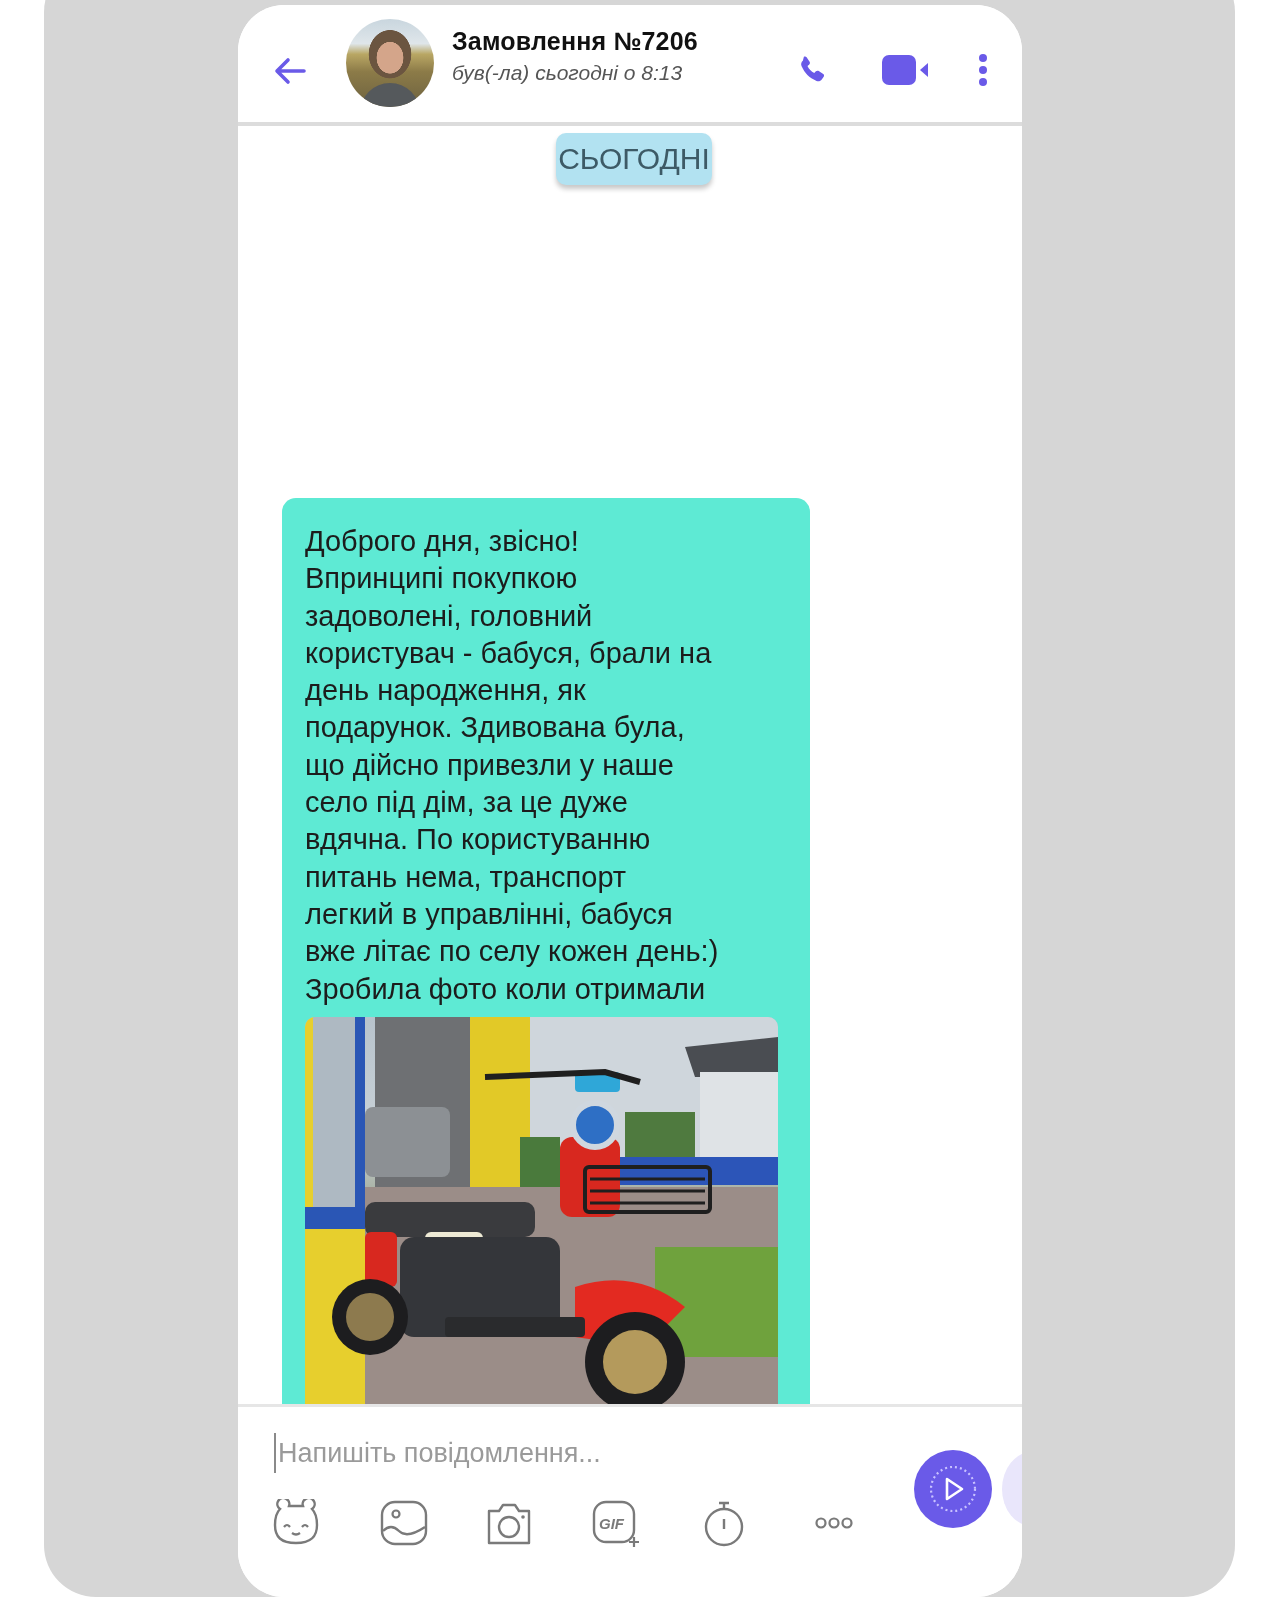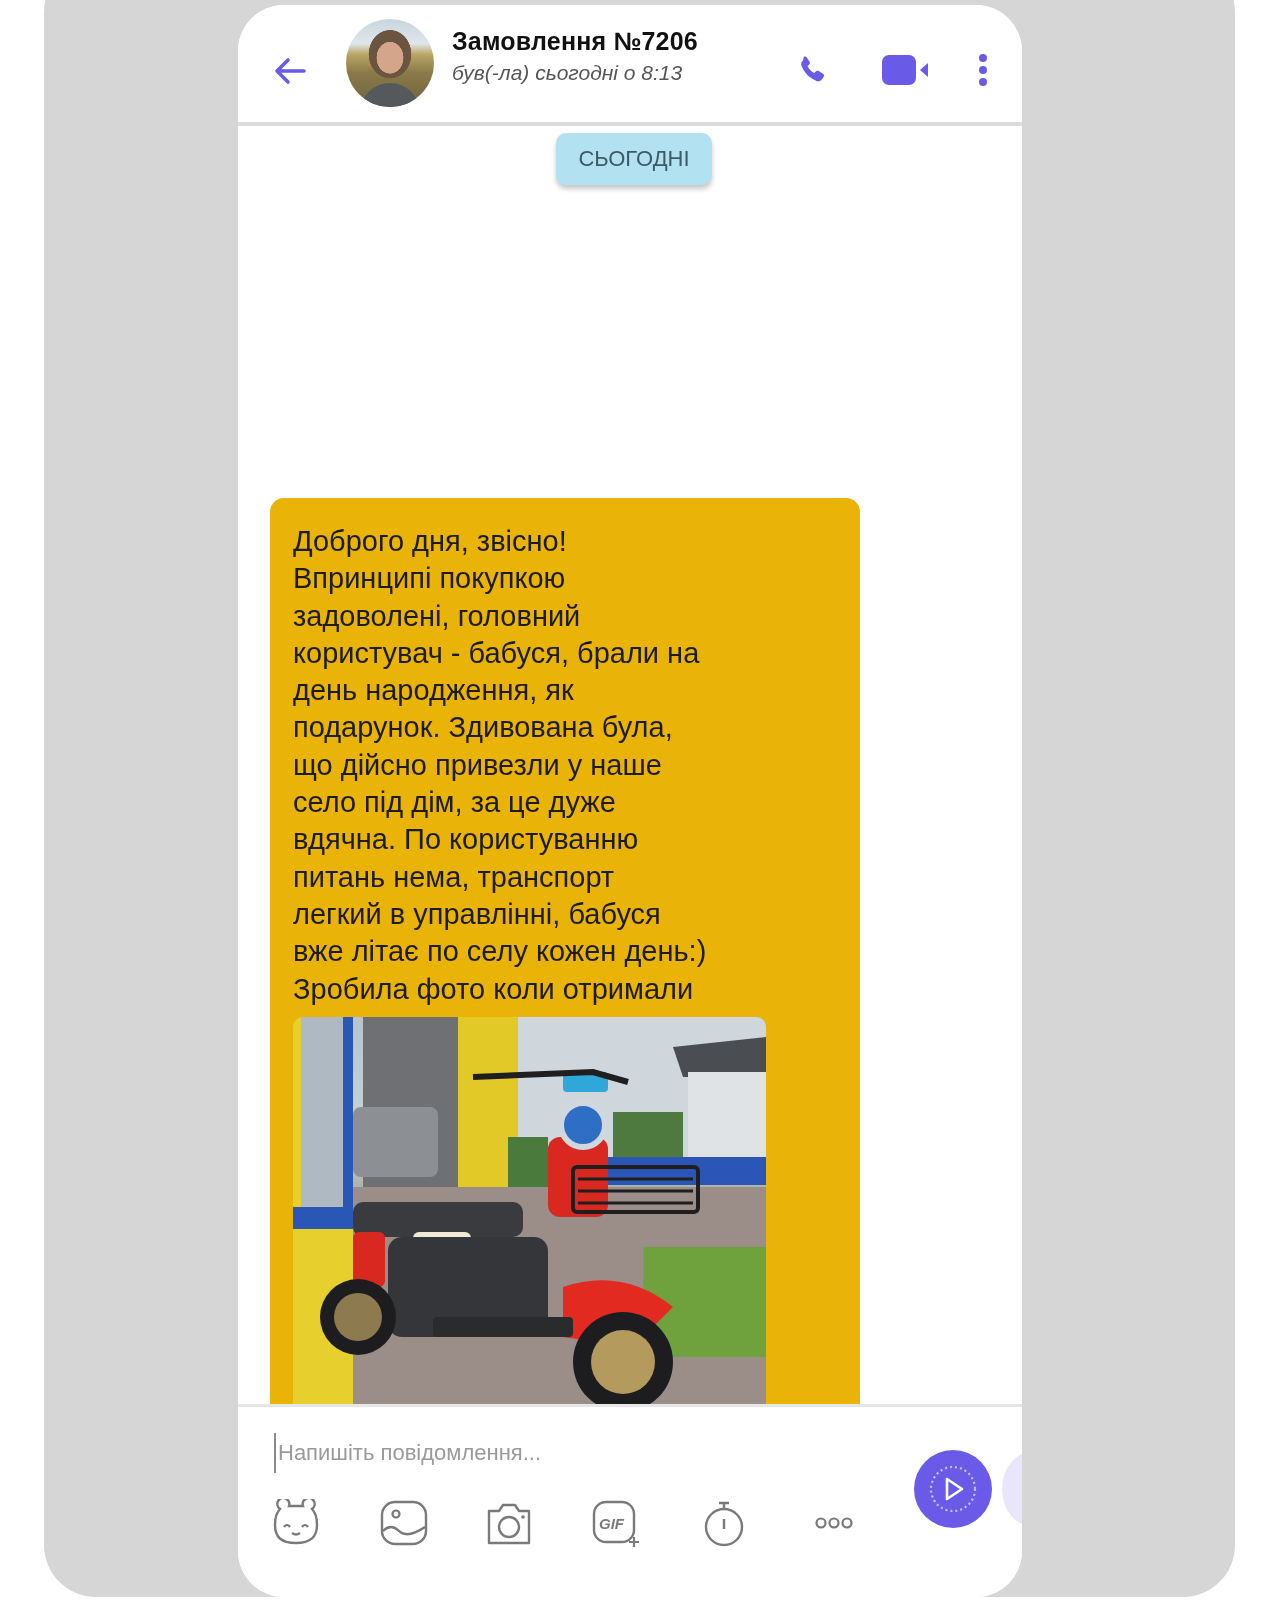--- a/index.html
+++ b/index.html
@@ -42,57 +42,57 @@
     position: absolute; left: 214px; top: 56px; font-size: 21px; color: #555; font-style: italic;
   }
   .hicon { position: absolute; cursor: pointer; }
   .phone-ic { left: 556px; top: 48px; width: 36px; height: 36px; }
   .video-ic { left: 642px; top: 48px; width: 52px; height: 34px; }
   .more-ic { left: 736px; top: 46px; width: 18px; height: 40px; }
 
   
   .date-chip {
     position: absolute; left: 318px; top: 128px; width: 156px; height: 52px; border-radius: 10px;
-    background: #b2e2f1; color: #3d5a66; font-size: 22px; text-align: center; line-height: 52px;
+    background: #b2e2f1; color: #3d5a66; font-size: 30px; text-align: center; line-height: 52px;
     box-shadow: 0 4px 5px rgba(0,0,0,0.22);
   }
 
   
   .bubble-out {
     position: absolute; left: 294px; top: 231px; width: 456px; height: 212px;
     background: #c6e3fc; border-radius: 14px;
   }
   .bubble-out .txt {
     position: absolute; left: 24px; top: 20px; width: 420px;
     font-size: 29px; line-height: 37.5px; color: #1c1c1c;
   }
   .bubble-out .time {
     position: absolute; right: 30px; bottom: 10px; font-size: 19px; color: #7c8a96;
   }
   .bubble-in {
-    position: absolute; left: 32px; top: 493px; width: 590px; height: 940px;
-    background: #eab308; border-radius: 14px;
+    position: absolute; left: 44px; top: 493px; width: 528px; height: 940px;
+    background: #5eead4; border-radius: 14px;
   }
   .bubble-in .txt {
     position: absolute; left: 23px; top: 25px; width: 480px;
     font-size: 29px; line-height: 37.3px; color: #1c1c1c; white-space: pre-line;
   }
   .photo {
     position: absolute; left: 23px; top: 519px; width: 473px; height: 400px; border-radius: 10px; overflow: hidden;
     background: linear-gradient(180deg, #b8c3cc 0%, #c9d2d8 30%, #9aa38d 50%, #7b7166 72%, #8d7f78 100%);
   }
 
   
   .composer {
     position: absolute; left: 0; top: 1399px; width: 784px; height: 200px; background: #fff;
     border-top: 3px solid #e6e6e6;
   }
   .input {
     position: absolute; left: 36px; top: 26px; width: 600px; height: 40px;
-    font-size: 22px; color: #9a9a9a; border-left: 2px solid #8a8a8a; padding-left: 2px;
+    font-size: 27px; color: #9a9a9a; border-left: 2px solid #8a8a8a; padding-left: 2px;
     line-height: 40px; cursor: text;
   }
   .send {
     position: absolute; left: 676px; top: 43px; width: 78px; height: 78px; border-radius: 50%;
     background: #6a5ae8; cursor: pointer;
   }
   .send-ghost {
     position: absolute; left: 764px; top: 45px; width: 60px; height: 74px; border-radius: 50%;
     background: #e9e6fb;
   }

